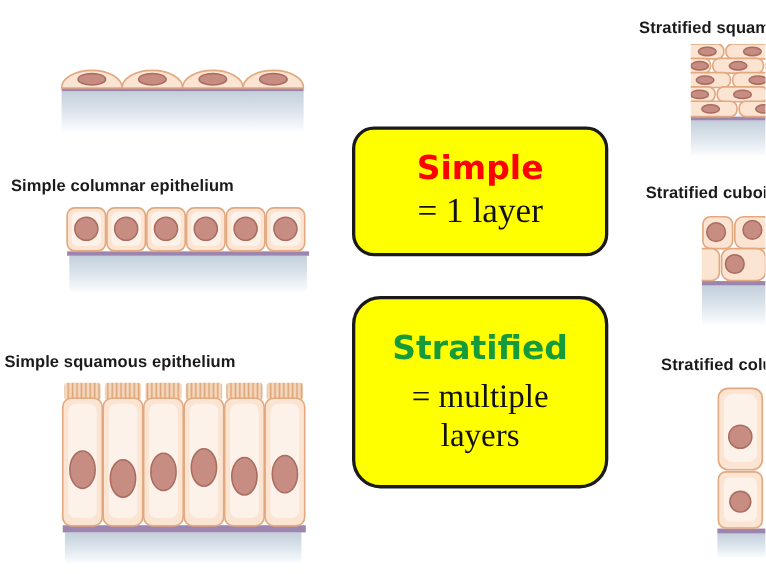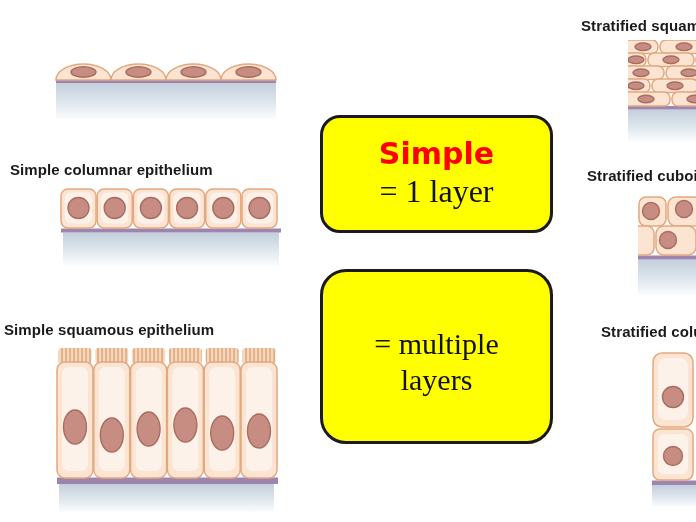--- a/index.html
+++ b/index.html
@@ -144,20 +144,21 @@
       <ellipse class="nucleus" cx="203" cy="84" rx="11.5" ry="17"></ellipse>
     </g>
   </svg>
 
   <div class="callout callout--simple">
     <div class="callout-title">Simple</div>
     <div class="callout-def">= 1 layer</div>
   </div>
 
   <div class="callout callout--stratified">
+    <div class="callout-title">Stratified</div>
     <div class="callout-def">= multiple layers</div>
   </div>
 
   <div class="tissue-label" style="left:581px; top:17px">Stratified squamous epithelium</div>
 
   <svg class="illo" style="left:628px; top:40px" width="90" height="102" viewBox="0 0 90 102">
     <rect class="tissue-fade" x="0" y="69.5" width="88" height="32"></rect>
     <rect class="membrane" x="0" y="66" width="90" height="3.5"></rect>
     <g>
       <rect class="cell" x="-16" y="0" width="46" height="13.5" rx="6"></rect>

